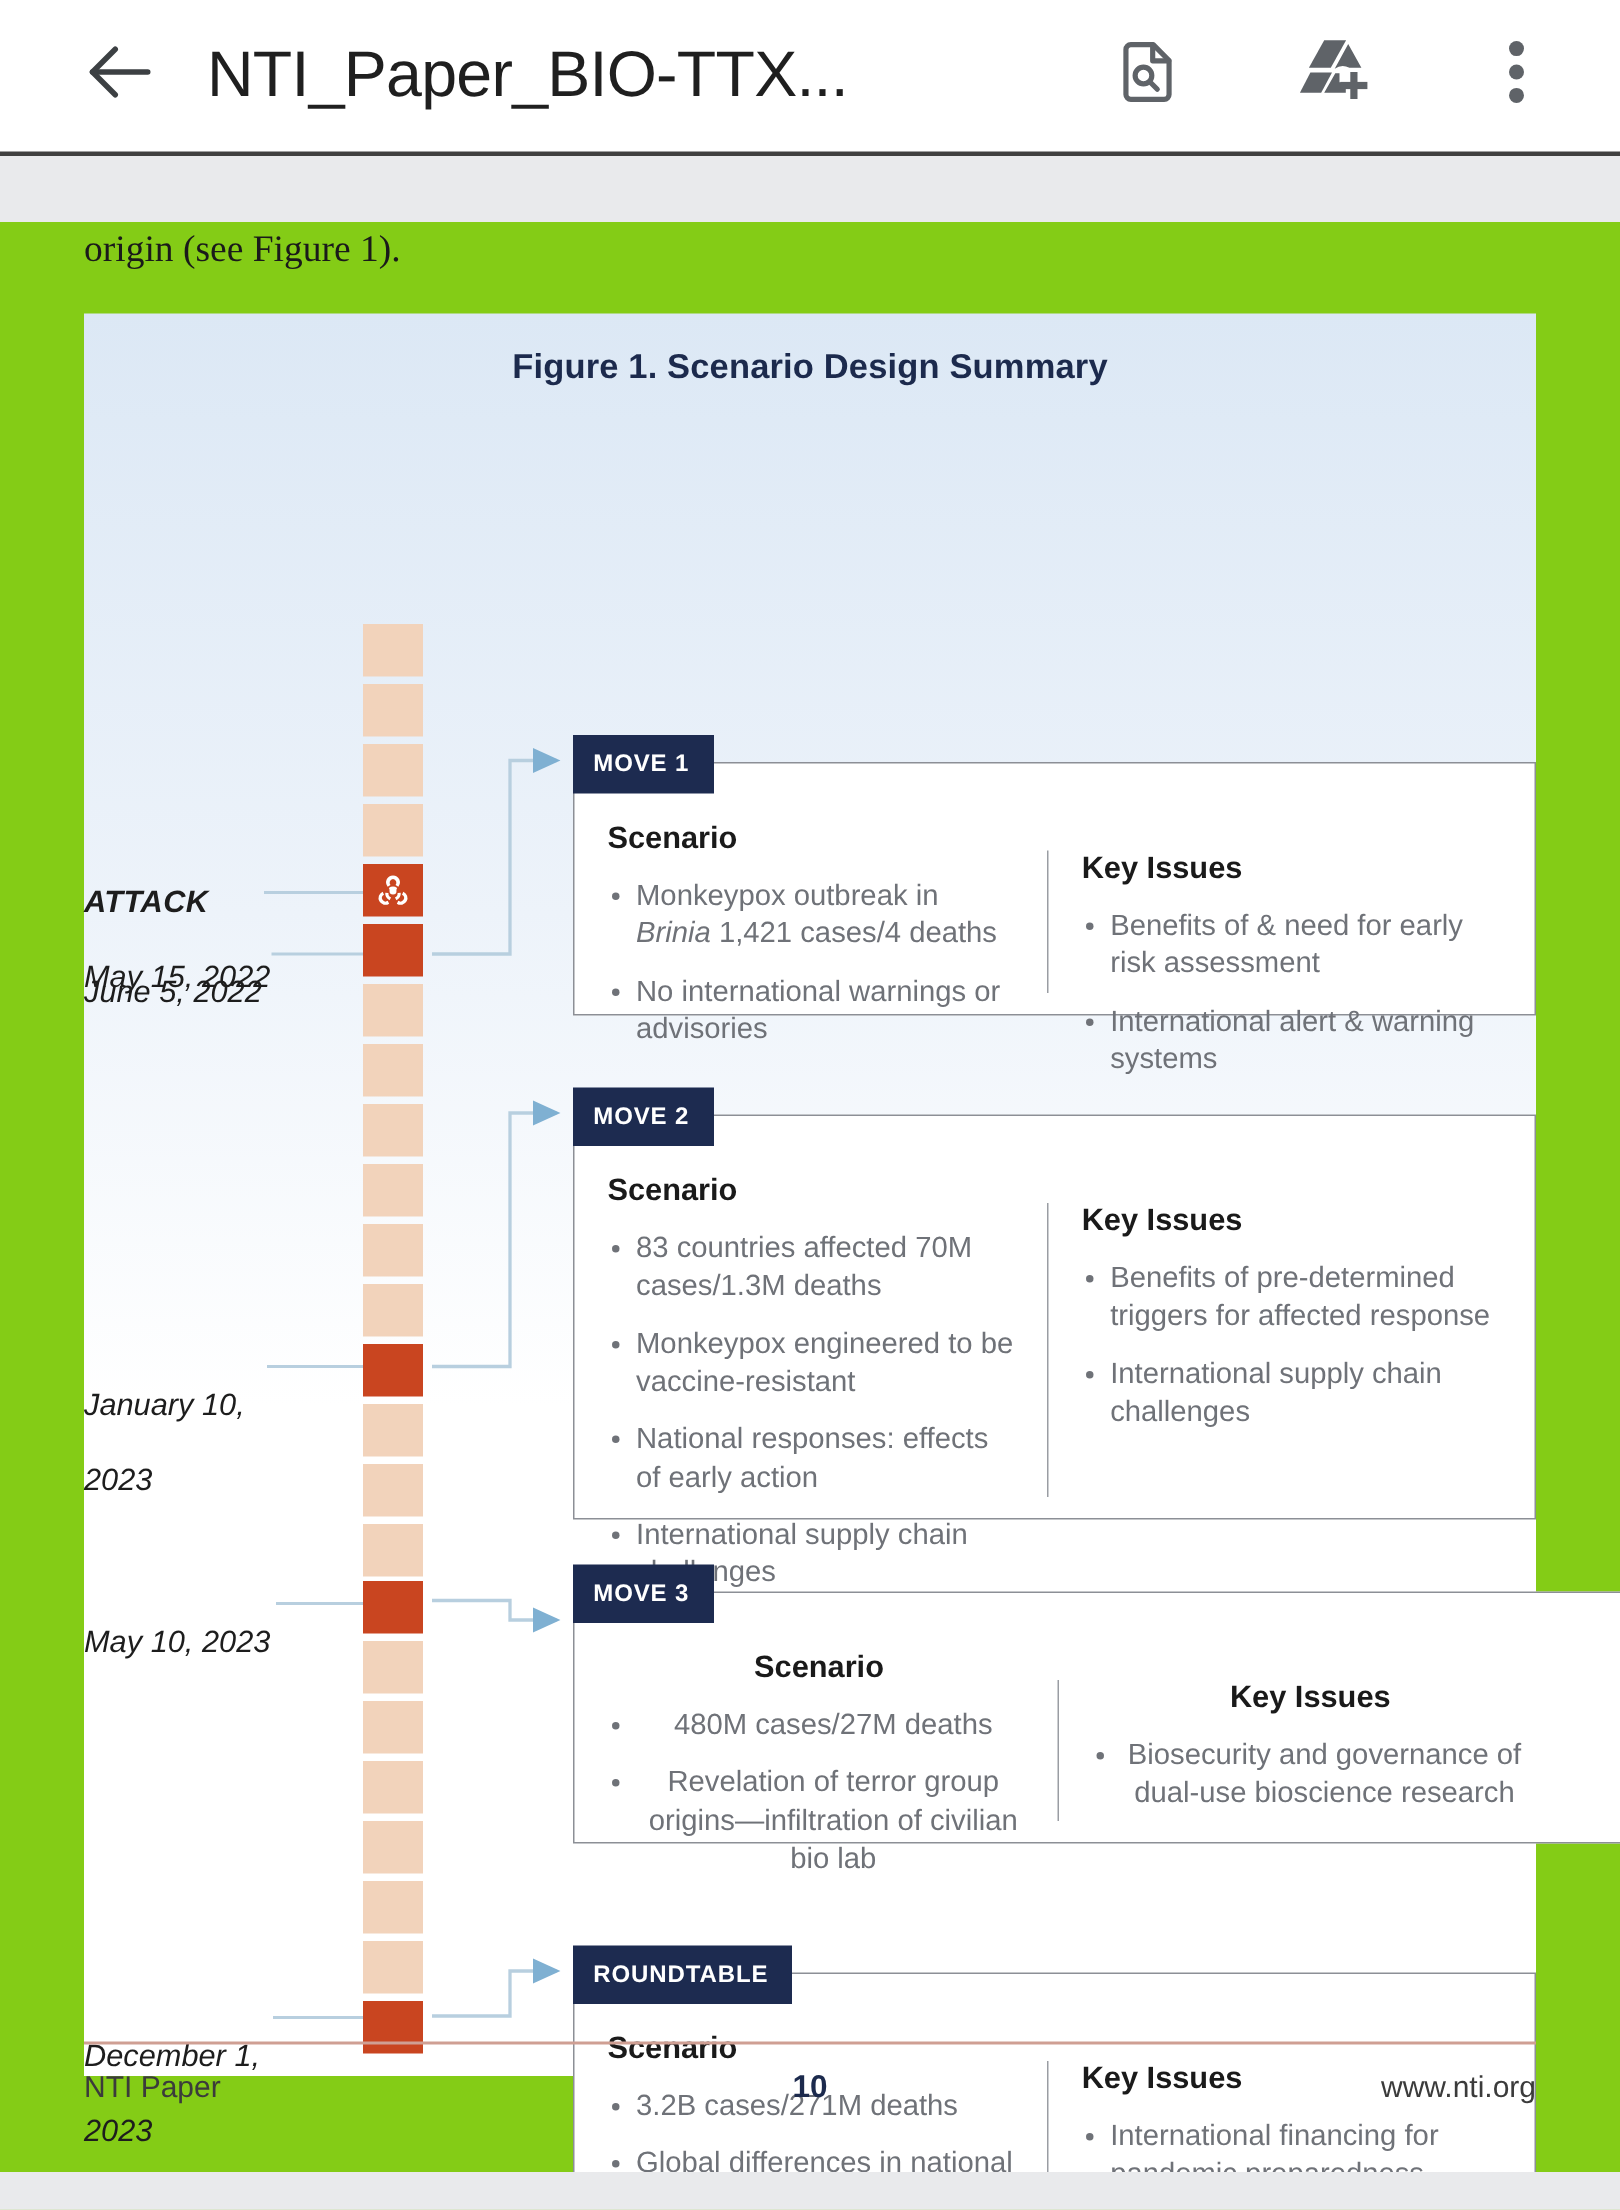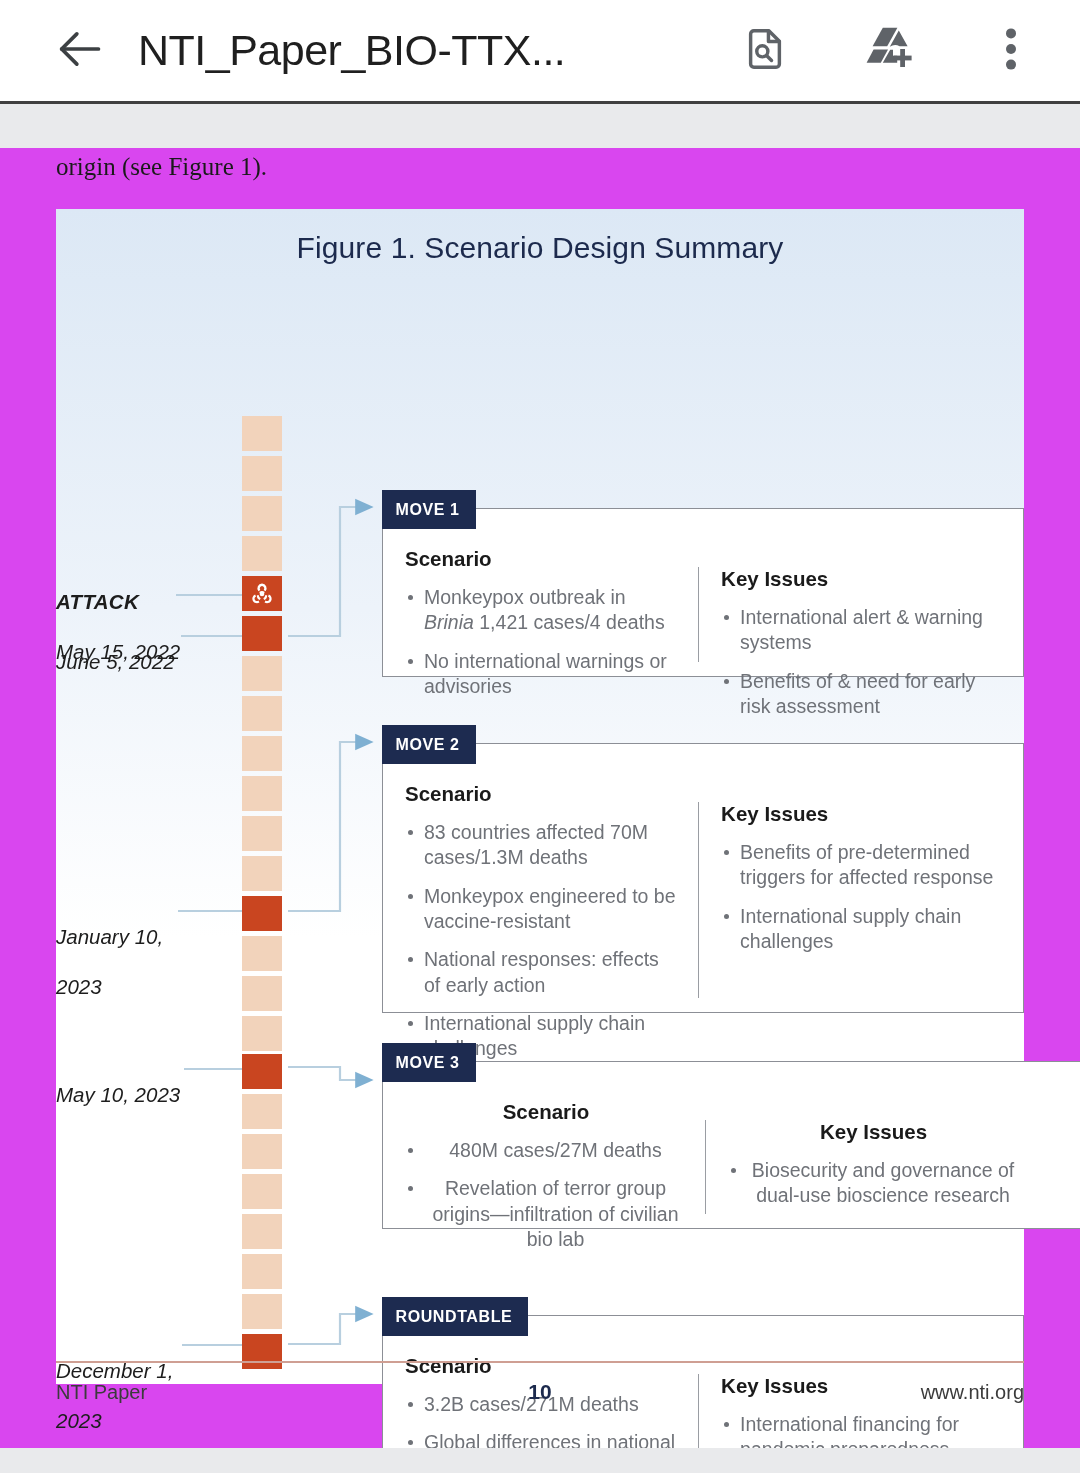--- a/index.html
+++ b/index.html
@@ -39,42 +39,42 @@
     cursor: pointer; flex: 0 0 auto;
   }
   .tool-icon.drive { margin-left: 56px; }
   .tool-icon.overflow { margin-left: 50px; margin-right: 34px; }
 
   
   .page {
     position: absolute;
     top: 148px; left: 0;
     width: 1080px; height: 1300px;
-    background: #d946ef;
+    background: #84cc16;
     overflow: hidden;
   }
   .body-line {
     position: absolute;
     left: 56px; top: 5px;
     font-family: "Liberation Serif", serif;
     font-size: 25px;
     color: #1a1a1a;
   }
 
   
   .figure {
     position: absolute;
     left: 56px; top: 61px;
     width: 968px; height: 1175px;
     background: linear-gradient(to bottom, #dce8f5 0%, #edf3fa 34%, #ffffff 62%, #ffffff 100%);
   }
   .figure-title {
     position: absolute; top: 22px; left: 0; width: 100%;
     text-align: center;
-    font-size: 30px; font-weight: normal;
+    font-size: 23px; font-weight: bold;
     color: #1c2a4d;
     letter-spacing: 0.1px;
   }
 
   
   .timeline { position: absolute; left: 186px; top: 0; width: 46px; height: 100%; }
   .tl-block {
     position: absolute; left: 0;
     width: 40px; height: 35px;
     background: #f2d3bb;
@@ -350,22 +350,22 @@
         <div class="col scenario">
           <div class="col-head">Scenario</div>
           <ul class="bullets">
               <li>Monkeypox outbreak in <i>Brinia</i> 1,421 cases/4 deaths</li>
               <li>No international warnings or advisories</li>
             </ul>
         </div>
         <div class="col issues">
           <div class="col-head">Key Issues</div>
           <ul class="bullets">
+              <li>Benefits of &amp; need for early risk assessment</li>
               <li>International alert &amp; warning systems</li>
-              <li>Benefits of &amp; need for early risk assessment</li>
             </ul>
         </div>
       </div>
     </div>
 
     <div class="card" style="left:326px; top:534px; width:642px; height:270px;">
       <div class="card-tab">MOVE 2</div>
       <div class="card-cols">
         <div class="col scenario">
           <div class="col-head">Scenario</div>

